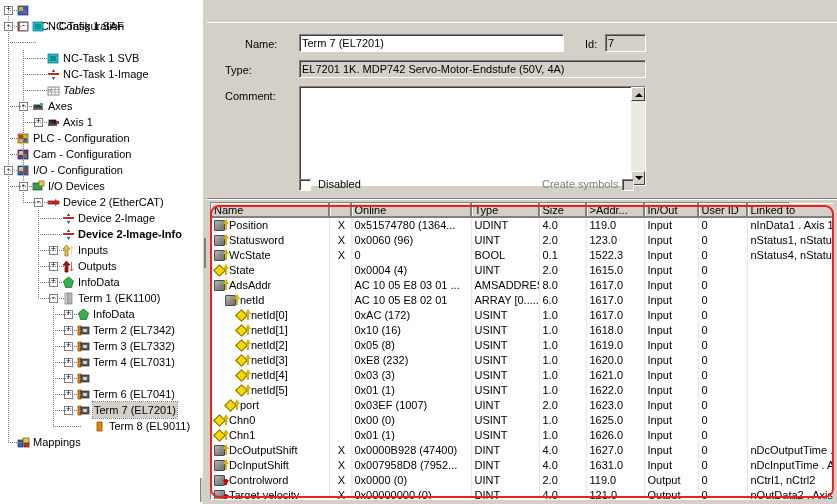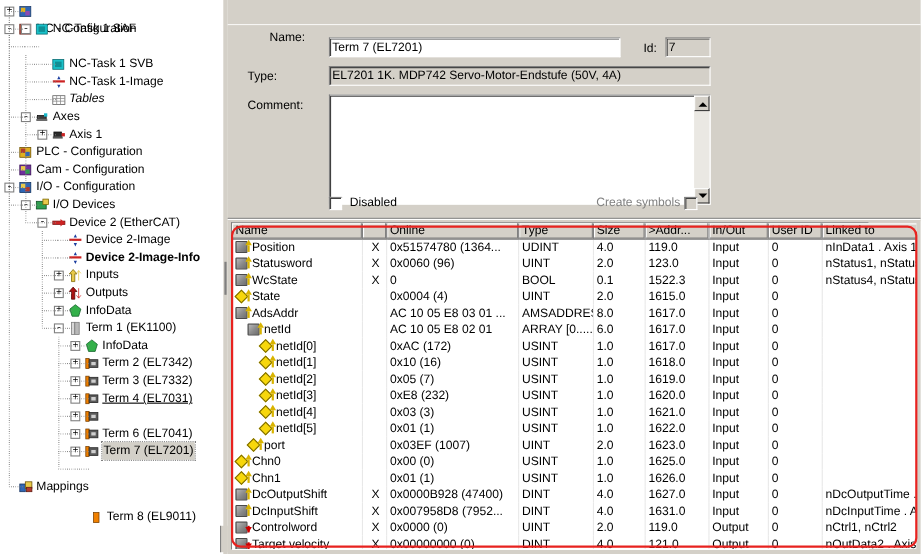--- a/index.html
+++ b/index.html
@@ -310,21 +310,21 @@
             </svg></span>
           <span class="lbl" style="left: 93px;">Term 3 (EL7332)</span>
         </div>
         <div class="tnode" style="top: 354px; position: absolute; left: 0px; right: 0px;">
           <div class="expander" style="left: 64px;">+</div>
           <span class="ico" style="left: 77px;"><svg width="13" height="13" viewBox="0 0 13 13">
               <rect x="1" y="2" width="3" height="9" fill="#f08000" stroke="#7a4000" stroke-width="0.7"></rect>
               <rect x="4" y="3" width="8" height="7" fill="#5a5a5a" stroke="#222" stroke-width="0.7"></rect>
               <path d="M6,5 h4 v3 h-4 Z" fill="#cfcfcf"></path>
             </svg></span>
-          <span class="lbl" style="left: 93px; text-decoration: underline;">Term 4 (EL7031)</span>
+          <span class="lbl" style="left: 93px;">Term 4 (EL7031)</span>
         </div>
         <div class="tnode" style="top: 370px; position: absolute; left: 0px; right: 0px;">
           <div class="expander" style="left: 64px;">+</div>
           <span class="ico" style="left: 77px;"><svg width="13" height="13" viewBox="0 0 13 13">
               <rect x="1" y="2" width="3" height="9" fill="#f08000" stroke="#7a4000" stroke-width="0.7"></rect>
               <rect x="4" y="3" width="8" height="7" fill="#5a5a5a" stroke="#222" stroke-width="0.7"></rect>
               <path d="M6,5 h4 v3 h-4 Z" fill="#cfcfcf"></path>
             </svg></span>
         </div>
         <div class="tnode" style="top: 386px; position: absolute; left: 0px; right: 0px;">
@@ -338,21 +338,21 @@
         </div>
         <div class="tnode" style="top: 402px; position: absolute; left: 0px; right: 0px;">
           <div class="expander" style="left: 64px;">+</div>
           <span class="ico" style="left: 77px;"><svg width="13" height="13" viewBox="0 0 13 13">
               <rect x="1" y="2" width="3" height="9" fill="#f08000" stroke="#7a4000" stroke-width="0.7"></rect>
               <rect x="4" y="3" width="8" height="7" fill="#5a5a5a" stroke="#222" stroke-width="0.7"></rect>
               <path d="M6,5 h4 v3 h-4 Z" fill="#cfcfcf"></path>
             </svg></span>
           <span class="lbl sel" style="left: 93px;">Term 7 (EL7201)</span>
         </div>
-        <div class="tnode" style="top: 418px; position: absolute; left: 4px; right: 0px; margin-top: 44px;">
+        <div class="tnode" style="top: 418px; position: absolute; left: 16px; right: 0px;">
           <span class="ico" style="left: 77px;"><svg width="13" height="13" viewBox="0 0 13 13">
               <rect x="4" y="2" width="5" height="9" fill="#f08000" stroke="#7a4000" stroke-width="0.7"></rect>
             </svg></span>
           <span class="lbl" style="left: 93px;">Term 8 (EL9011)</span>
         </div>
         <div class="tnode" style="top: 434px; position: absolute; left: 0px; right: 0px;">
           <span class="ico" style="left: 17px;"><svg width="13" height="13" viewBox="0 0 13 13">
               <rect x="1" y="4" width="5" height="7" fill="#2f66b5" stroke="#16325e" stroke-width="0.7"></rect>
               <rect x="6" y="2" width="6" height="6" fill="#e8c94a" stroke="#6b5000" stroke-width="0.7"></rect>
               <rect x="7" y="7" width="5" height="4" fill="#b03a2e" stroke="#601a10" stroke-width="0.7"></rect>
@@ -421,21 +421,21 @@
     <div class="grip"></div>
   </div>
   <div id="left-scroll-stub"></div>
 
   <div id="right-pane">
 
     <div id="tabline"></div>
 
     <div id="general-body">
 
-      <div class="flabel" style="left:18px;top:5px;padding-left:20px;">Name:</div>
+      <div class="flabel" style="left:18px;top:15px;padding-left:20px;">Name:</div>
       <div class="fbox sunken" style="left:92px;top:11px;width:265px;height:18px;">Term 7 (EL7201)</div>
 
       <div class="flabel" style="left:378px;top:15px;">Id:</div>
       <div class="fbox ro sunken" style="left:398px;top:11px;width:41px;height:18px;">7</div>
 
       <div class="flabel" style="left:18px;top:41px;">Type:</div>
       <div class="fbox ro sunken" style="left:92px;top:37px;width:347px;height:18px;">EL7201 1K. MDP742 Servo-Motor-Endstufe (50V, 4A)</div>
 
       <div class="flabel" style="left:18px;top:67px;">Comment:</div>
       <div class="fbox sunken" style="left:92px;top:63px;width:347px;height:100px;"></div>
@@ -569,21 +569,21 @@
                 <td>USINT</td>
                 <td>1.0</td>
                 <td>1618.0</td>
                 <td>Input</td>
                 <td>0</td>
                 <td></td>
               </tr>
               <tr>
                 <td class="c-name"><span class="nm" style="padding-left: 22px;"><span class="rowicon"><span class="ic-dot"></span><span class="ar-up"></span></span><span>netId[2]</span></span></td>
                 <td class="c-x"></td>
-                <td>0x05 (7)</td>
+                <td>0x05 (8)</td>
                 <td>USINT</td>
                 <td>1.0</td>
                 <td>1619.0</td>
                 <td>Input</td>
                 <td>0</td>
                 <td></td>
               </tr>
               <tr>
                 <td class="c-name"><span class="nm" style="padding-left: 22px;"><span class="rowicon"><span class="ic-dot"></span><span class="ar-up"></span></span><span>netId[3]</span></span></td>
                 <td class="c-x"></td>

